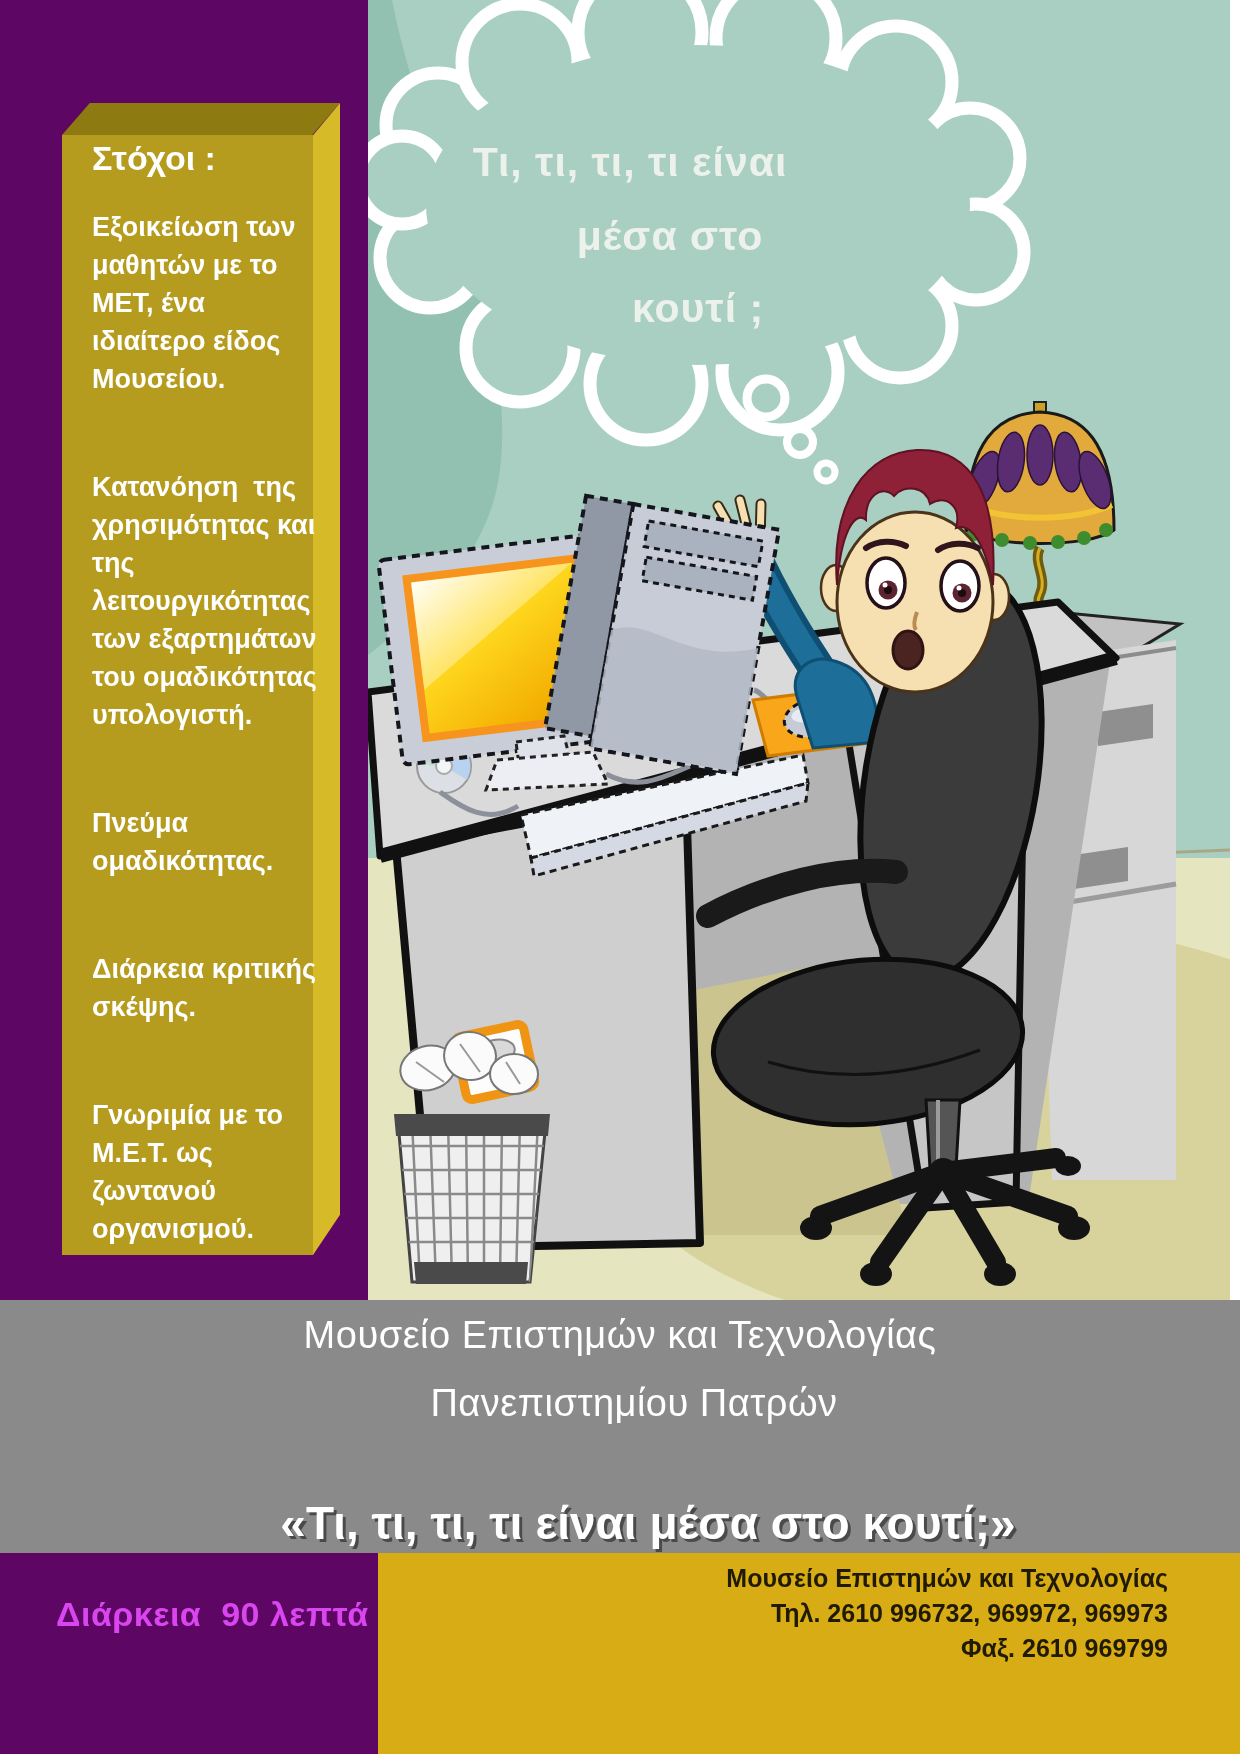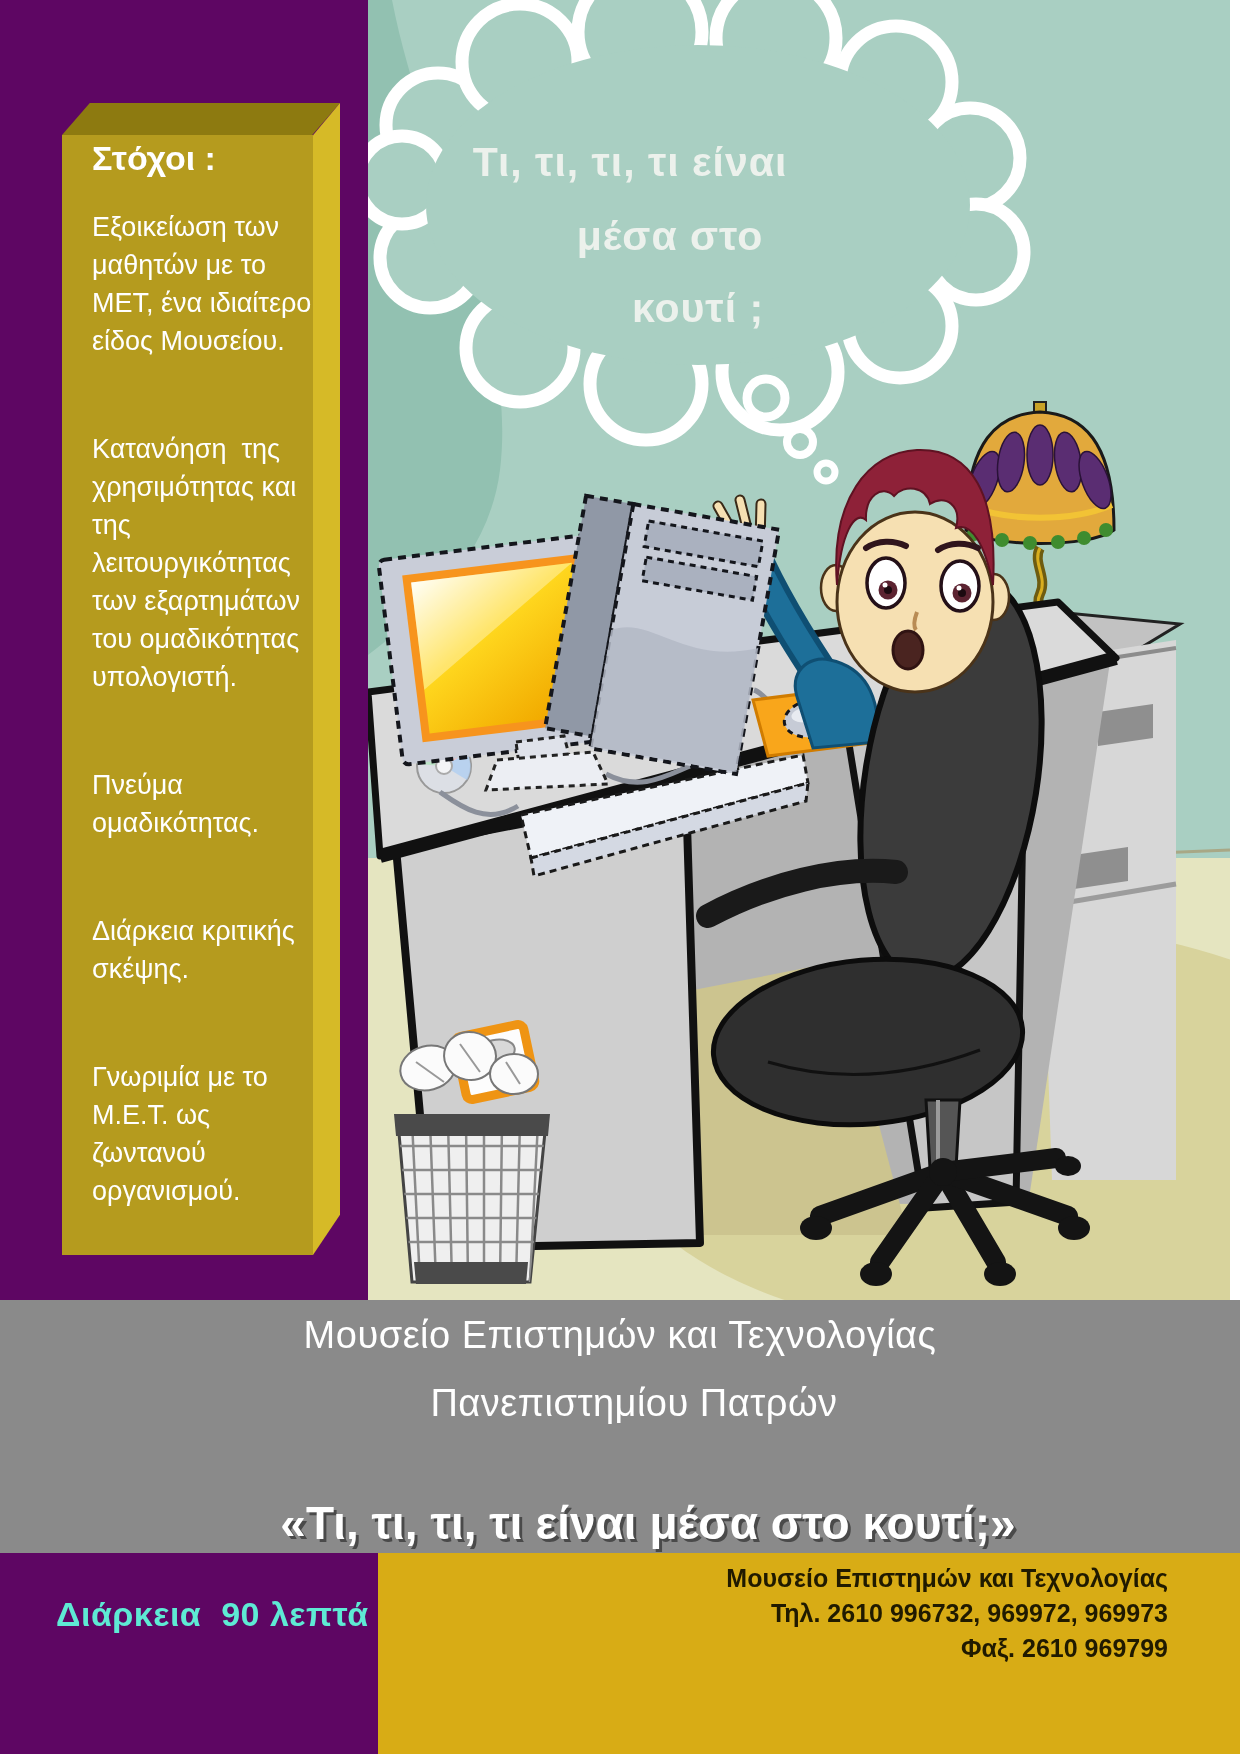--- a/index.html
+++ b/index.html
@@ -7,36 +7,36 @@
           font-family:"Liberation Sans","DejaVu Sans",sans-serif;background:#ffffff;}
   
   .left-col{position:absolute;left:0;top:0;width:378px;height:1300px;background:#5e0663;}
   .box-top{position:absolute;left:62px;top:103px;width:278px;height:32px;background:#8d7a10;
            clip-path:polygon(0 100%,10% 0,100% 0,90% 100%);}
   .box-side{position:absolute;left:313px;top:103px;width:27px;height:1152px;background:#d6ba27;
            clip-path:polygon(0 2.8%,100% 0,100% 96.5%,0 100%);}
   .box-front{position:absolute;left:62px;top:135px;width:251px;height:1120px;background:#b59b1e;}
   .goal-text{position:absolute;left:92px;top:138px;width:232px;color:#ffffff;}
   .goal-title{font-size:34px;font-weight:700;line-height:40px;margin:0 0 30px 0;}
-  .goal-item{font-size:27px;font-weight:400;line-height:38px;margin:0 0 70px 0;white-space:pre-wrap;}
+  .goal-item{font-size:27px;font-weight:700;line-height:38px;margin:0 0 70px 0;white-space:pre-wrap;}
   
   .scene{position:absolute;left:368px;top:0;width:862px;height:1300px;}
   svg text{font-family:"Liberation Sans","DejaVu Sans",sans-serif;}
   .bubble-text{fill:#ecf1ec;font-size:41px;font-weight:700;letter-spacing:1px;}
   
   .grey-band{position:absolute;left:0;top:1300px;width:1240px;height:253px;background:#8a8a8a;
              color:#ffffff;text-align:center;}
   .band-line1{position:absolute;left:0;width:100%;top:14px;font-size:38px;letter-spacing:.5px;}
   .band-line2{position:absolute;left:14px;width:100%;top:82px;font-size:38px;letter-spacing:.5px;}
   .band-sub{position:absolute;left:0;width:100%;top:158px;font-size:27px;}
   .band-quote{position:absolute;left:0;width:100%;top:196px;font-size:46px;font-weight:700;
               text-shadow:3px 3px 0 #4a4a4a;margin-left:28px;}
   
   .footer-purple{position:absolute;left:0;top:1553px;width:378px;height:201px;background:#5e0663;}
-  .duration{position:absolute;left:56px;top:42px;color:#5eead4;font-size:34px;font-weight:700;
+  .duration{position:absolute;left:56px;top:42px;color:#d946ef;font-size:34px;font-weight:700;
             white-space:pre-wrap;letter-spacing:.5px;}
   .footer-gold{position:absolute;left:378px;top:1553px;width:862px;height:201px;background:#d8ac15;}
   .contact{position:absolute;right:72px;top:8px;text-align:right;color:#201a00;
            font-size:25px;font-weight:700;line-height:35px;}
 </style>
 </head>
 <body>
 
 <div class="poster">
 

